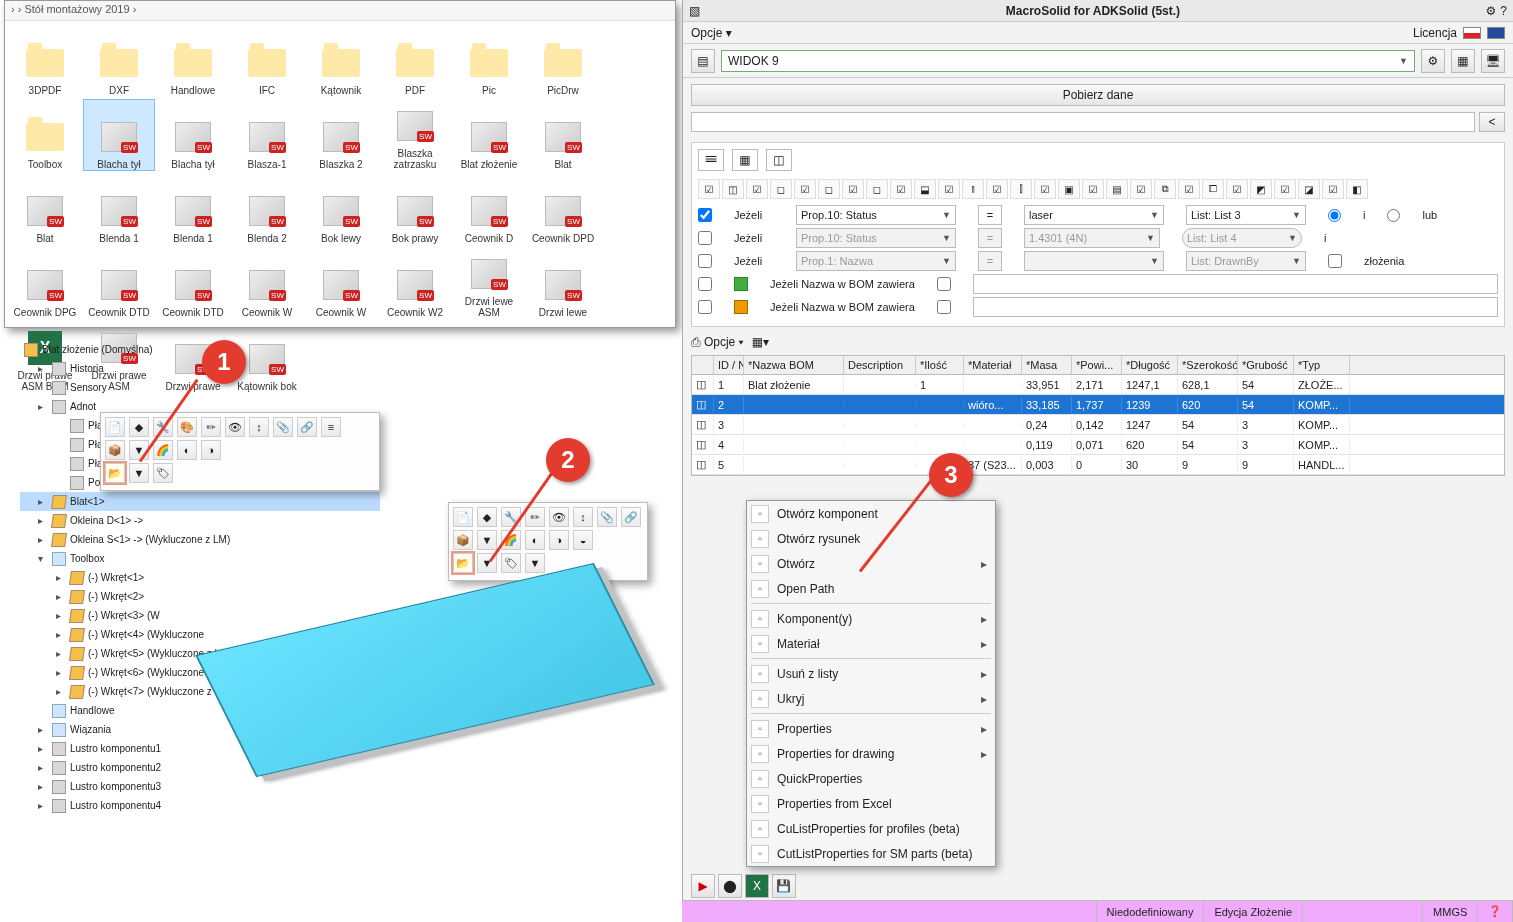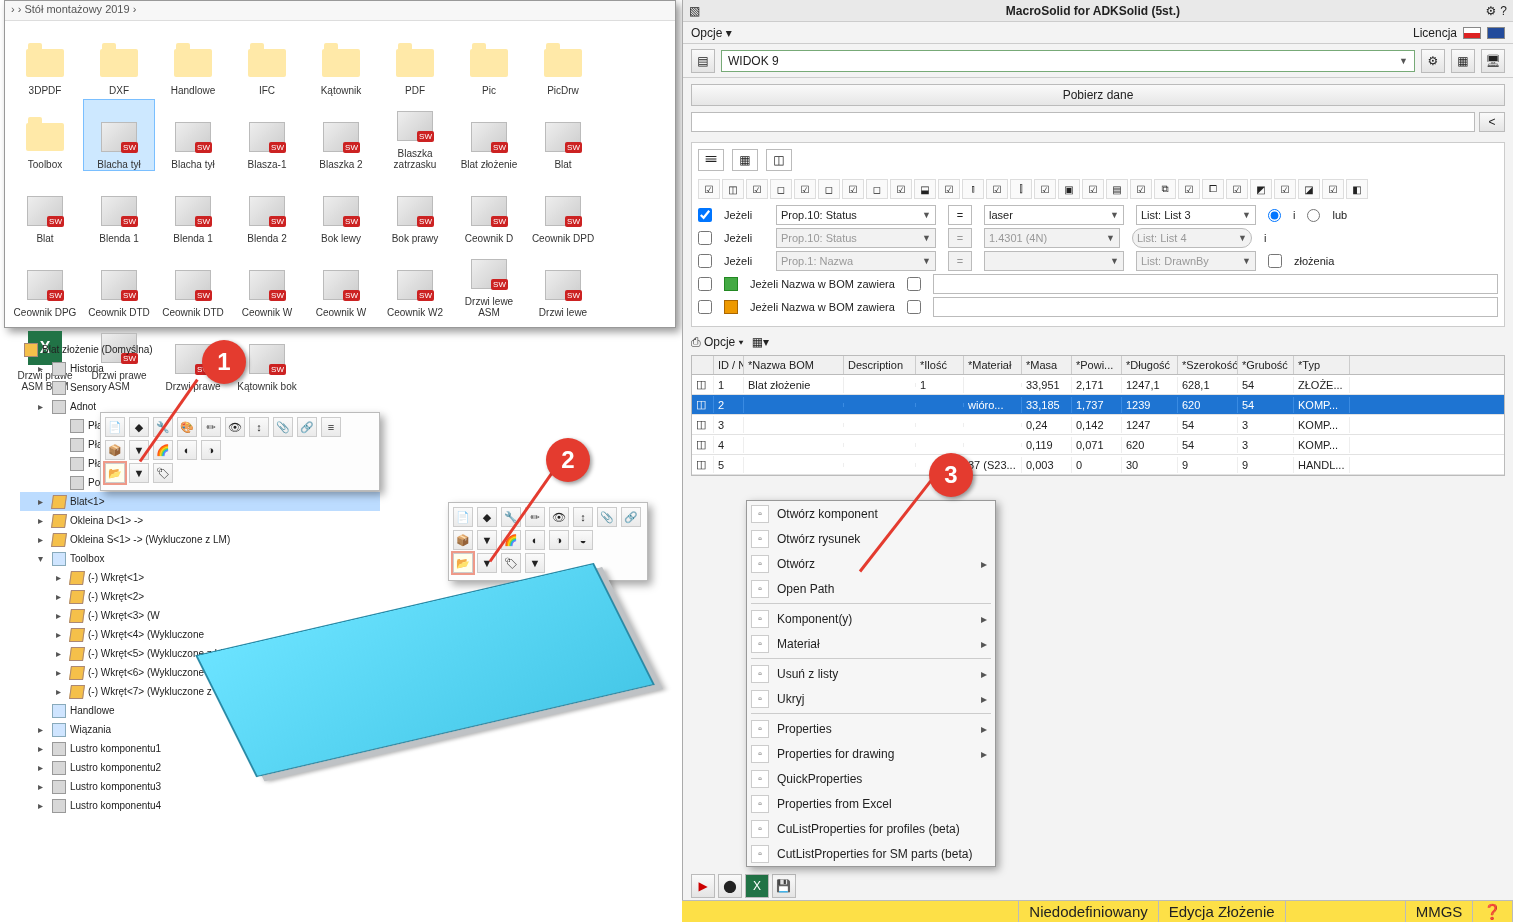--- a/index.html
+++ b/index.html
@@ -76,21 +76,21 @@
 .btn-wide { margin:6px 8px 4px; height:22px; border:1px solid #bbb; background:linear-gradient(#fafafa,#e6e6e6); display:flex; align-items:center; justify-content:center; }
 .search-row { display:flex; margin:2px 8px 6px; gap:4px; }
 .search-row input { flex:1; height:20px; border:1px solid #bbb; padding:0 4px; }
 .search-row .sq-btn { width:26px; height:20px; font-size:12px; }
 
 .filter-box { margin:4px 8px; border:1px solid #ccc; background:#fff; padding:6px; overflow:hidden; flex-shrink:0; }
 .ftabs { display:flex; gap:8px; margin-bottom:8px; }
 .ftab { width:26px; height:22px; border:1px solid #bbb; display:flex; align-items:center; justify-content:center; }
 .icon-row { display:flex; gap:2px; flex-wrap:wrap; margin-bottom:6px; }
 .icon-row .ic { width:22px; height:20px; border:1px solid #ddd; background:#fafafa; display:flex; align-items:center; justify-content:center; font-size:10px; }
-.frow { display:flex; align-items:center; gap:12px; margin:3px 0; font-size:11px; }
+.frow { display:flex; align-items:center; gap:22px; margin:3px 0; font-size:11px; }
 .frow input[type=checkbox] { width:14px; height:14px; }
 .frow .lbl { width:40px; }
 .frow .combo { height:20px; border:1px solid #bbb; background:#fff; padding:1px 4px; display:flex; align-items:center; justify-content:space-between; }
 .frow .combo.dis { background:#f2f2f2; color:#999; }
 .frow .txt-wide { flex:1; height:20px; border:1px solid #bbb; background:#fff; }
 
 .opt-row { display:flex; gap:8px; padding:4px 8px; }
 
 
 .dtable { margin:2px 8px; border:1px solid #bbb; background:#fff; font-size:11px; }
@@ -117,21 +117,21 @@
 .ctx {
   position:absolute; left:746px; top:500px; width:250px; background:#f6f6f6;
   border:1px solid #999; box-shadow:3px 3px 8px rgba(0,0,0,.35); z-index:60; font-size:12px;
 }
 .ctx-item { display:flex; align-items:center; height:25px; padding:0 8px 0 4px; gap:8px; }
 .ctx-sep { height:1px; background:#ccc; margin:2px 4px; }
 .ctx-ico { width:18px; height:18px; border:1px solid #ccc; background:#fff; display:flex; align-items:center; justify-content:center; font-size:10px; }
 .ctx-arrow { margin-left:auto; color:#555; }
 
 
-.status { position:absolute; left:682px; bottom:0; right:0; height:22px; background:#fde047; border-top:1px solid #bbb; display:flex; align-items:center; font-size:15px; }
+.status { position:absolute; left:682px; bottom:0; right:0; height:22px; background:#f0abfc; border-top:1px solid #bbb; display:flex; align-items:center; font-size:11px; }
 .status > div { padding:0 10px; border-right:1px solid #bbb; height:100%; display:flex; align-items:center; }
 
 .flag { width:18px; height:12px; display:inline-block; border:1px solid #888; }
 .flag.pl { background: linear-gradient(#fff 50%, #d22 50%); }
 .flag.uk { background: #224b9b; position:relative; }
 
 .chev { font-size:9px; color:#555; }
 .small-ico-bar { display:flex; gap:3px; padding:2px 8px; }
 </style>
 </head>

